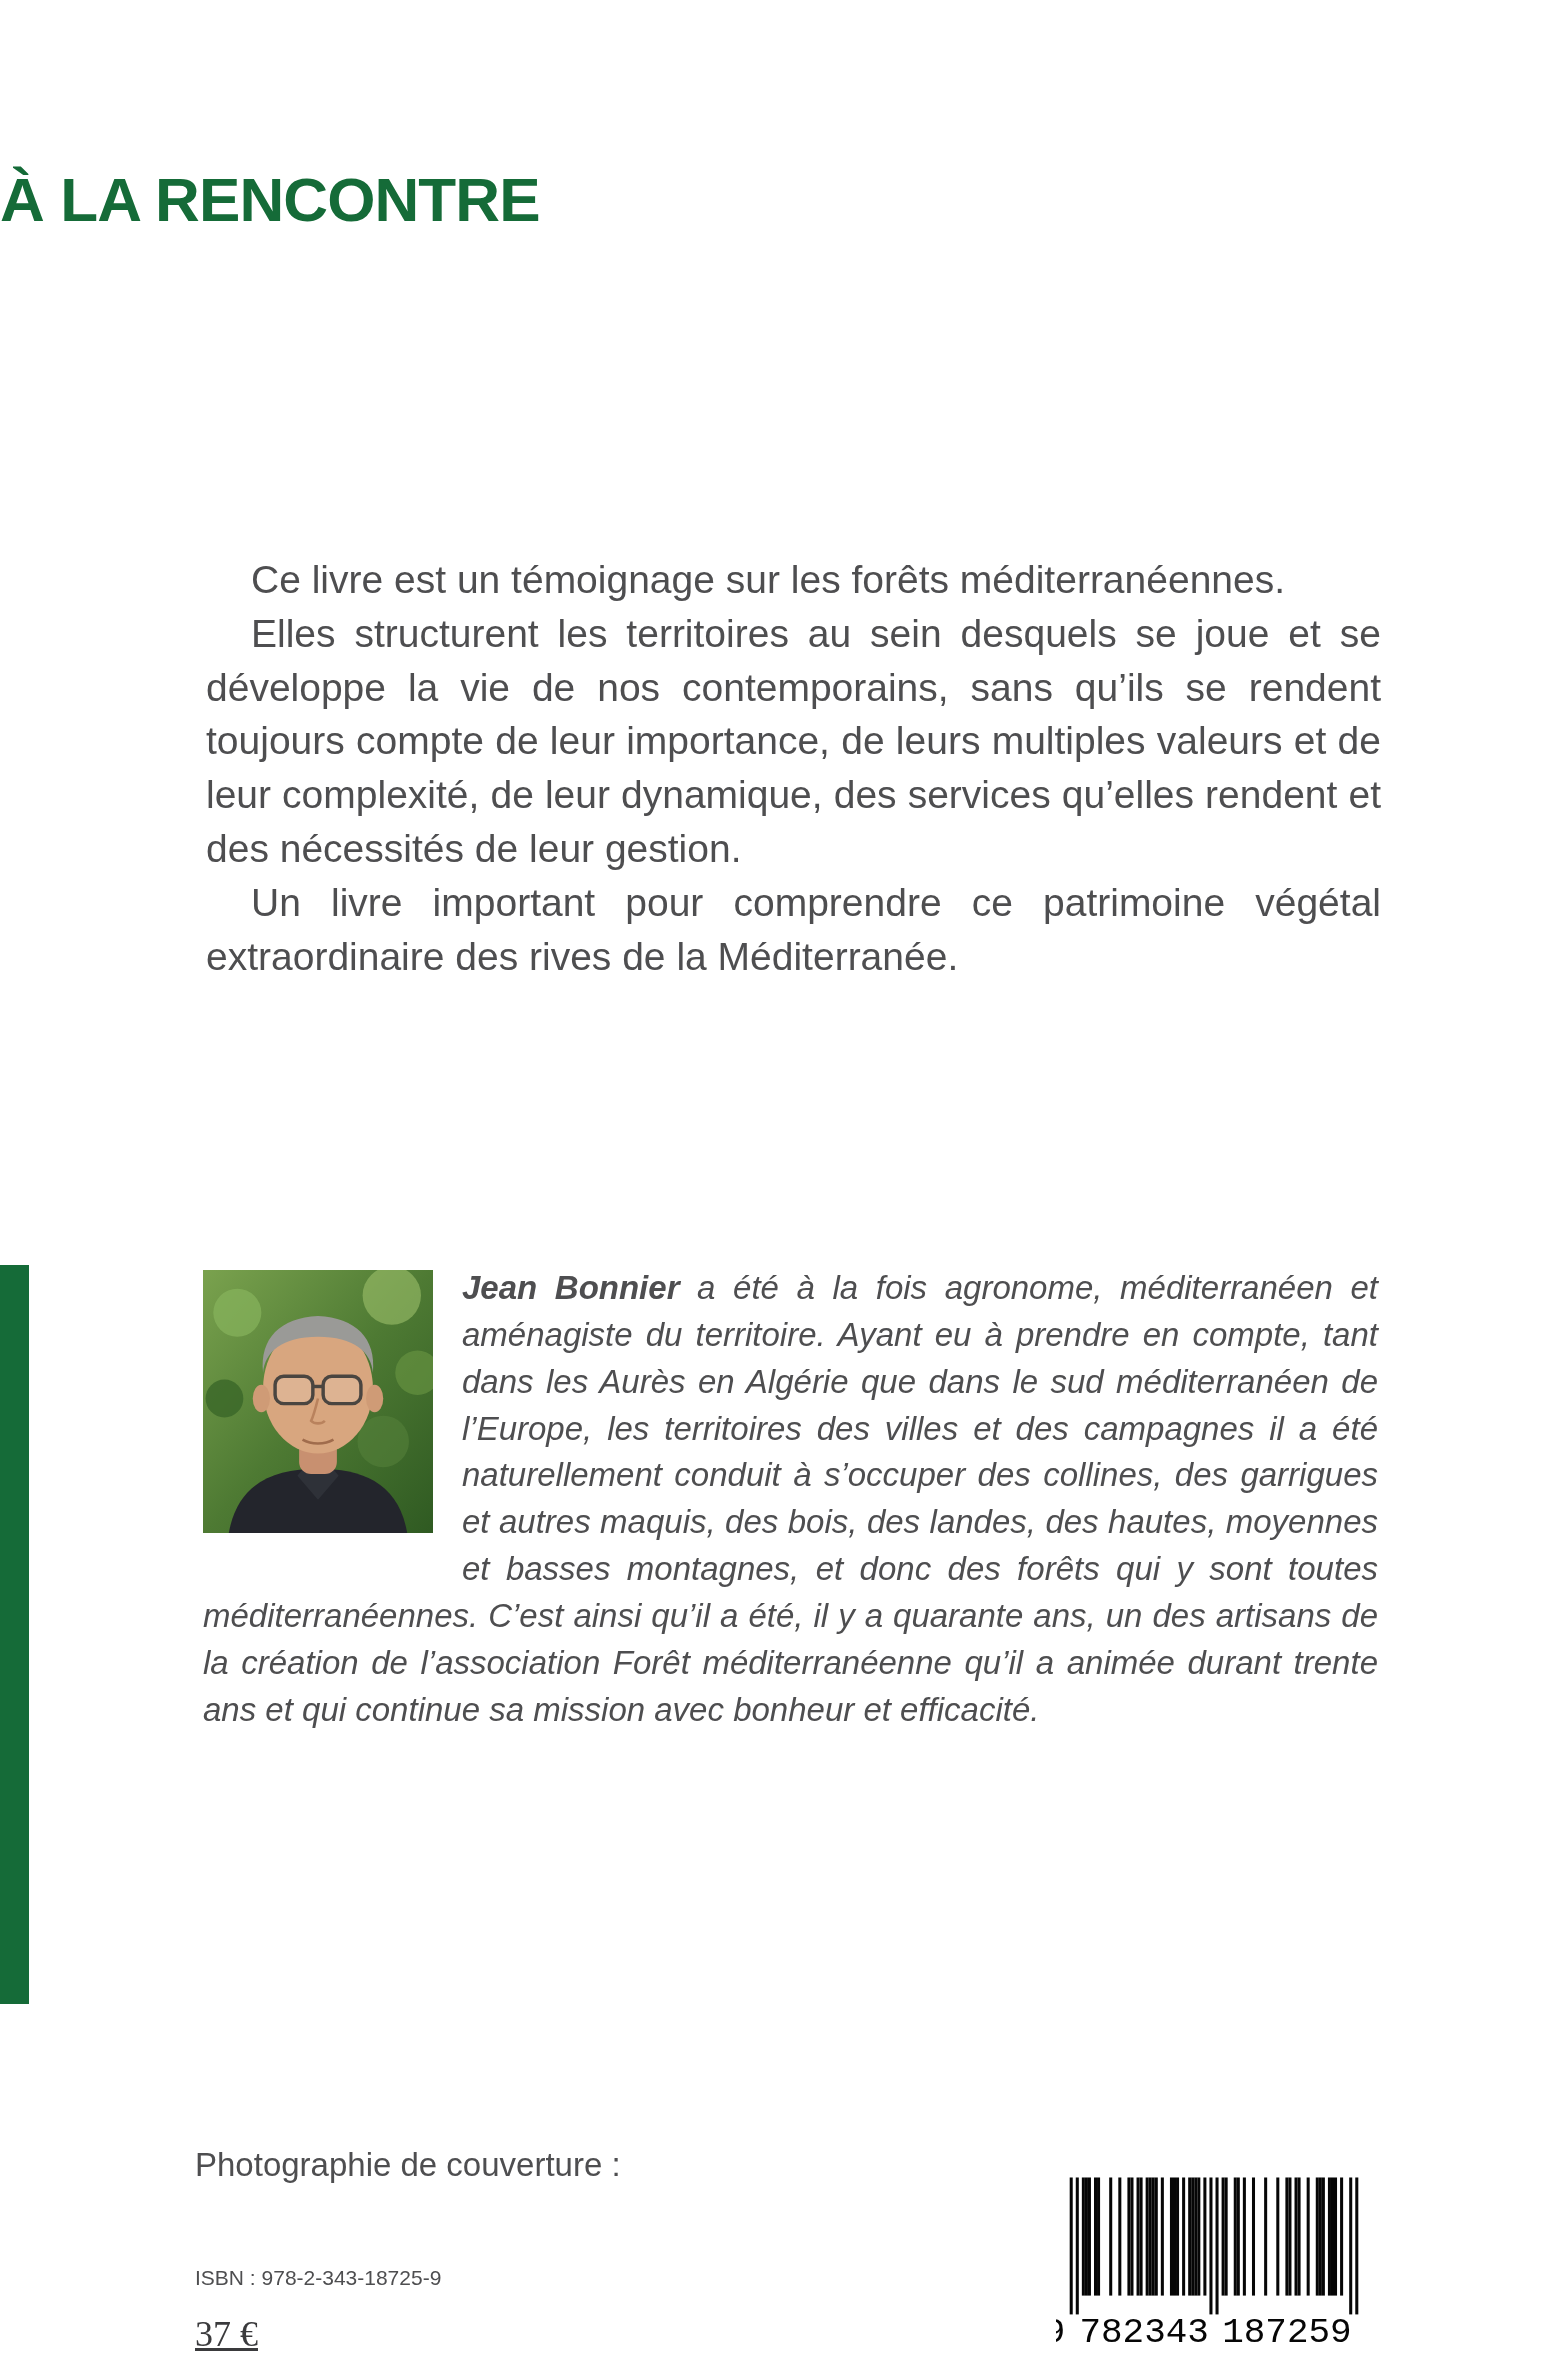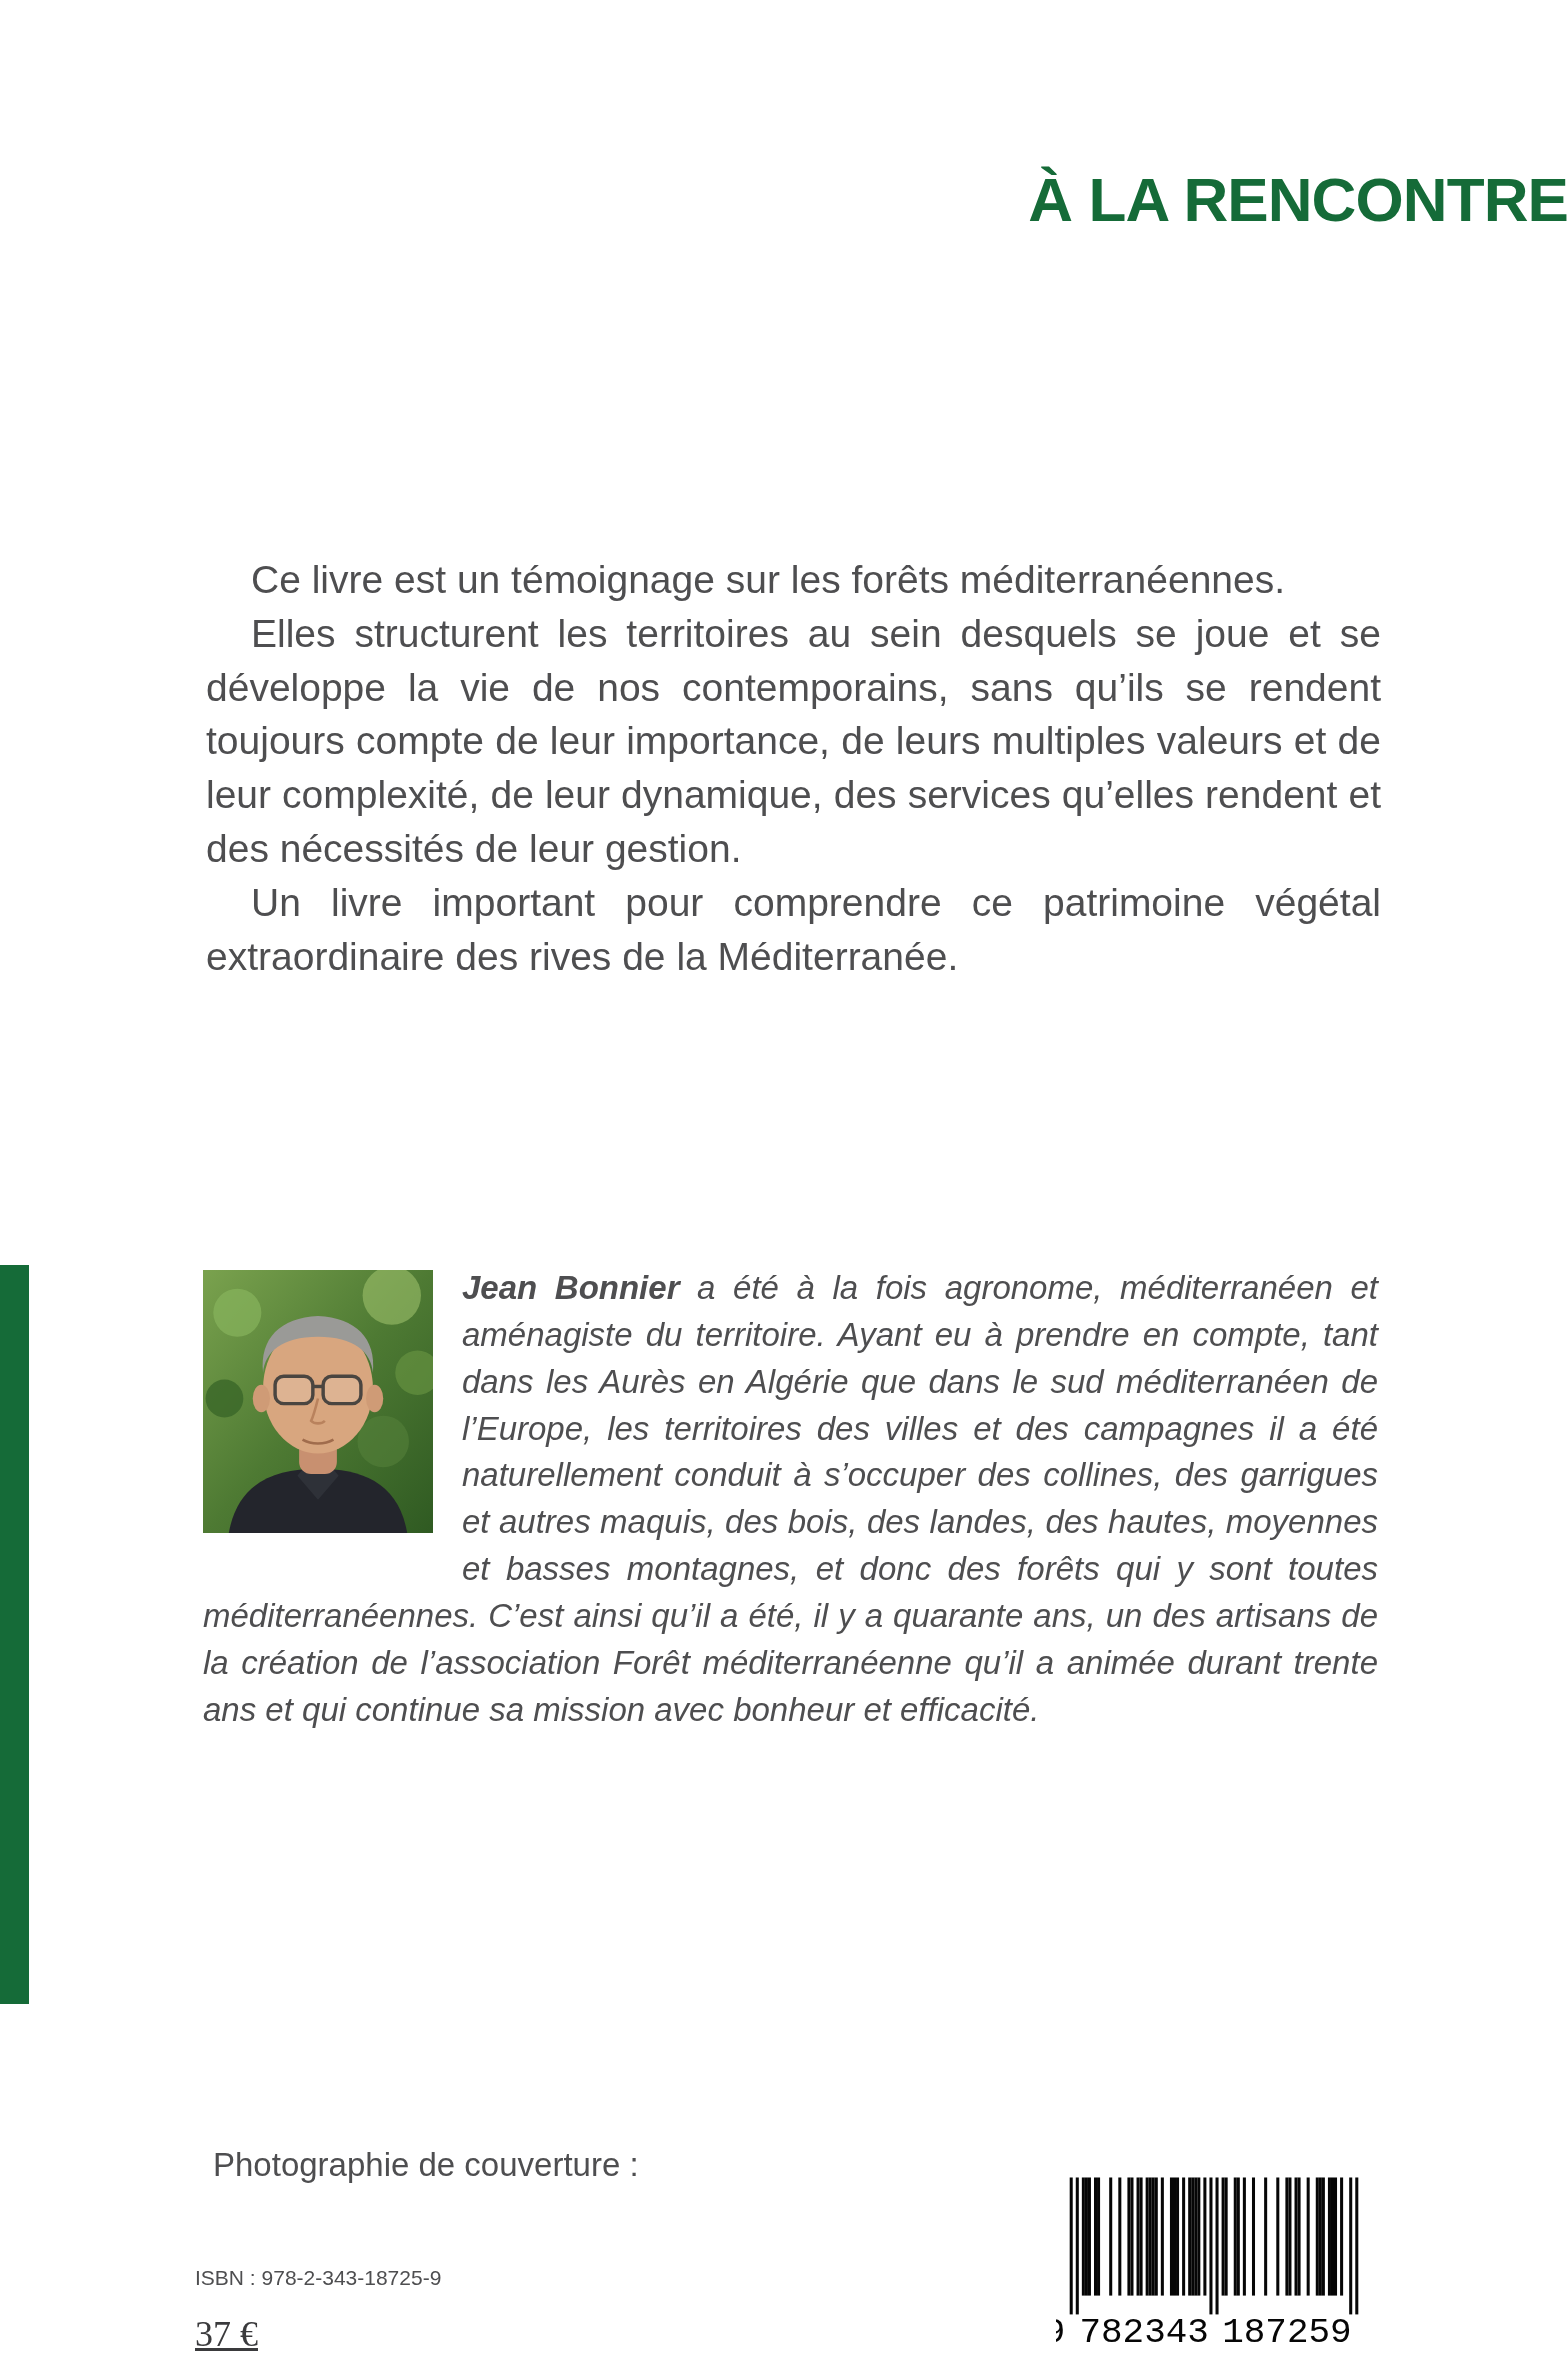--- a/index.html
+++ b/index.html
@@ -10,21 +10,21 @@
     font-family: "Liberation Sans", sans-serif;
     overflow: hidden;
     --green: #156b38;
     --text: #4e4e50;
   }
   .cover { position: absolute; inset: 0; background: #ffffff; }
 
   .title {
     position: absolute;
     top: 154px; left: 0; width: 100%;
-    text-align: right;
+    text-align: left;
     color: var(--green);
     font-weight: 700;
     font-size: 62px;
     line-height: 1.48;
     letter-spacing: -0.9px;
   }
 
   .synopsis {
     position: absolute;
     top: 553px; left: 206px; width: 1175px;
@@ -54,21 +54,21 @@
   .author-photo {
     float: left;
     width: 230px; height: 263px;
     margin: 5.1px 29px 38px 0;
     display: block;
   }
   .author-name { font-weight: 700; }
 
   .footer-credit {
     position: absolute;
-    top: 2142px; left: 213px;
+    top: 2142px; left: 195px;
     color: var(--text);
     font-size: 33px;
     line-height: 1.4;
   }
   .footer-isbn {
     position: absolute;
     top: 2266px; left: 195px;
     color: var(--text);
     font-size: 21px;
   }

